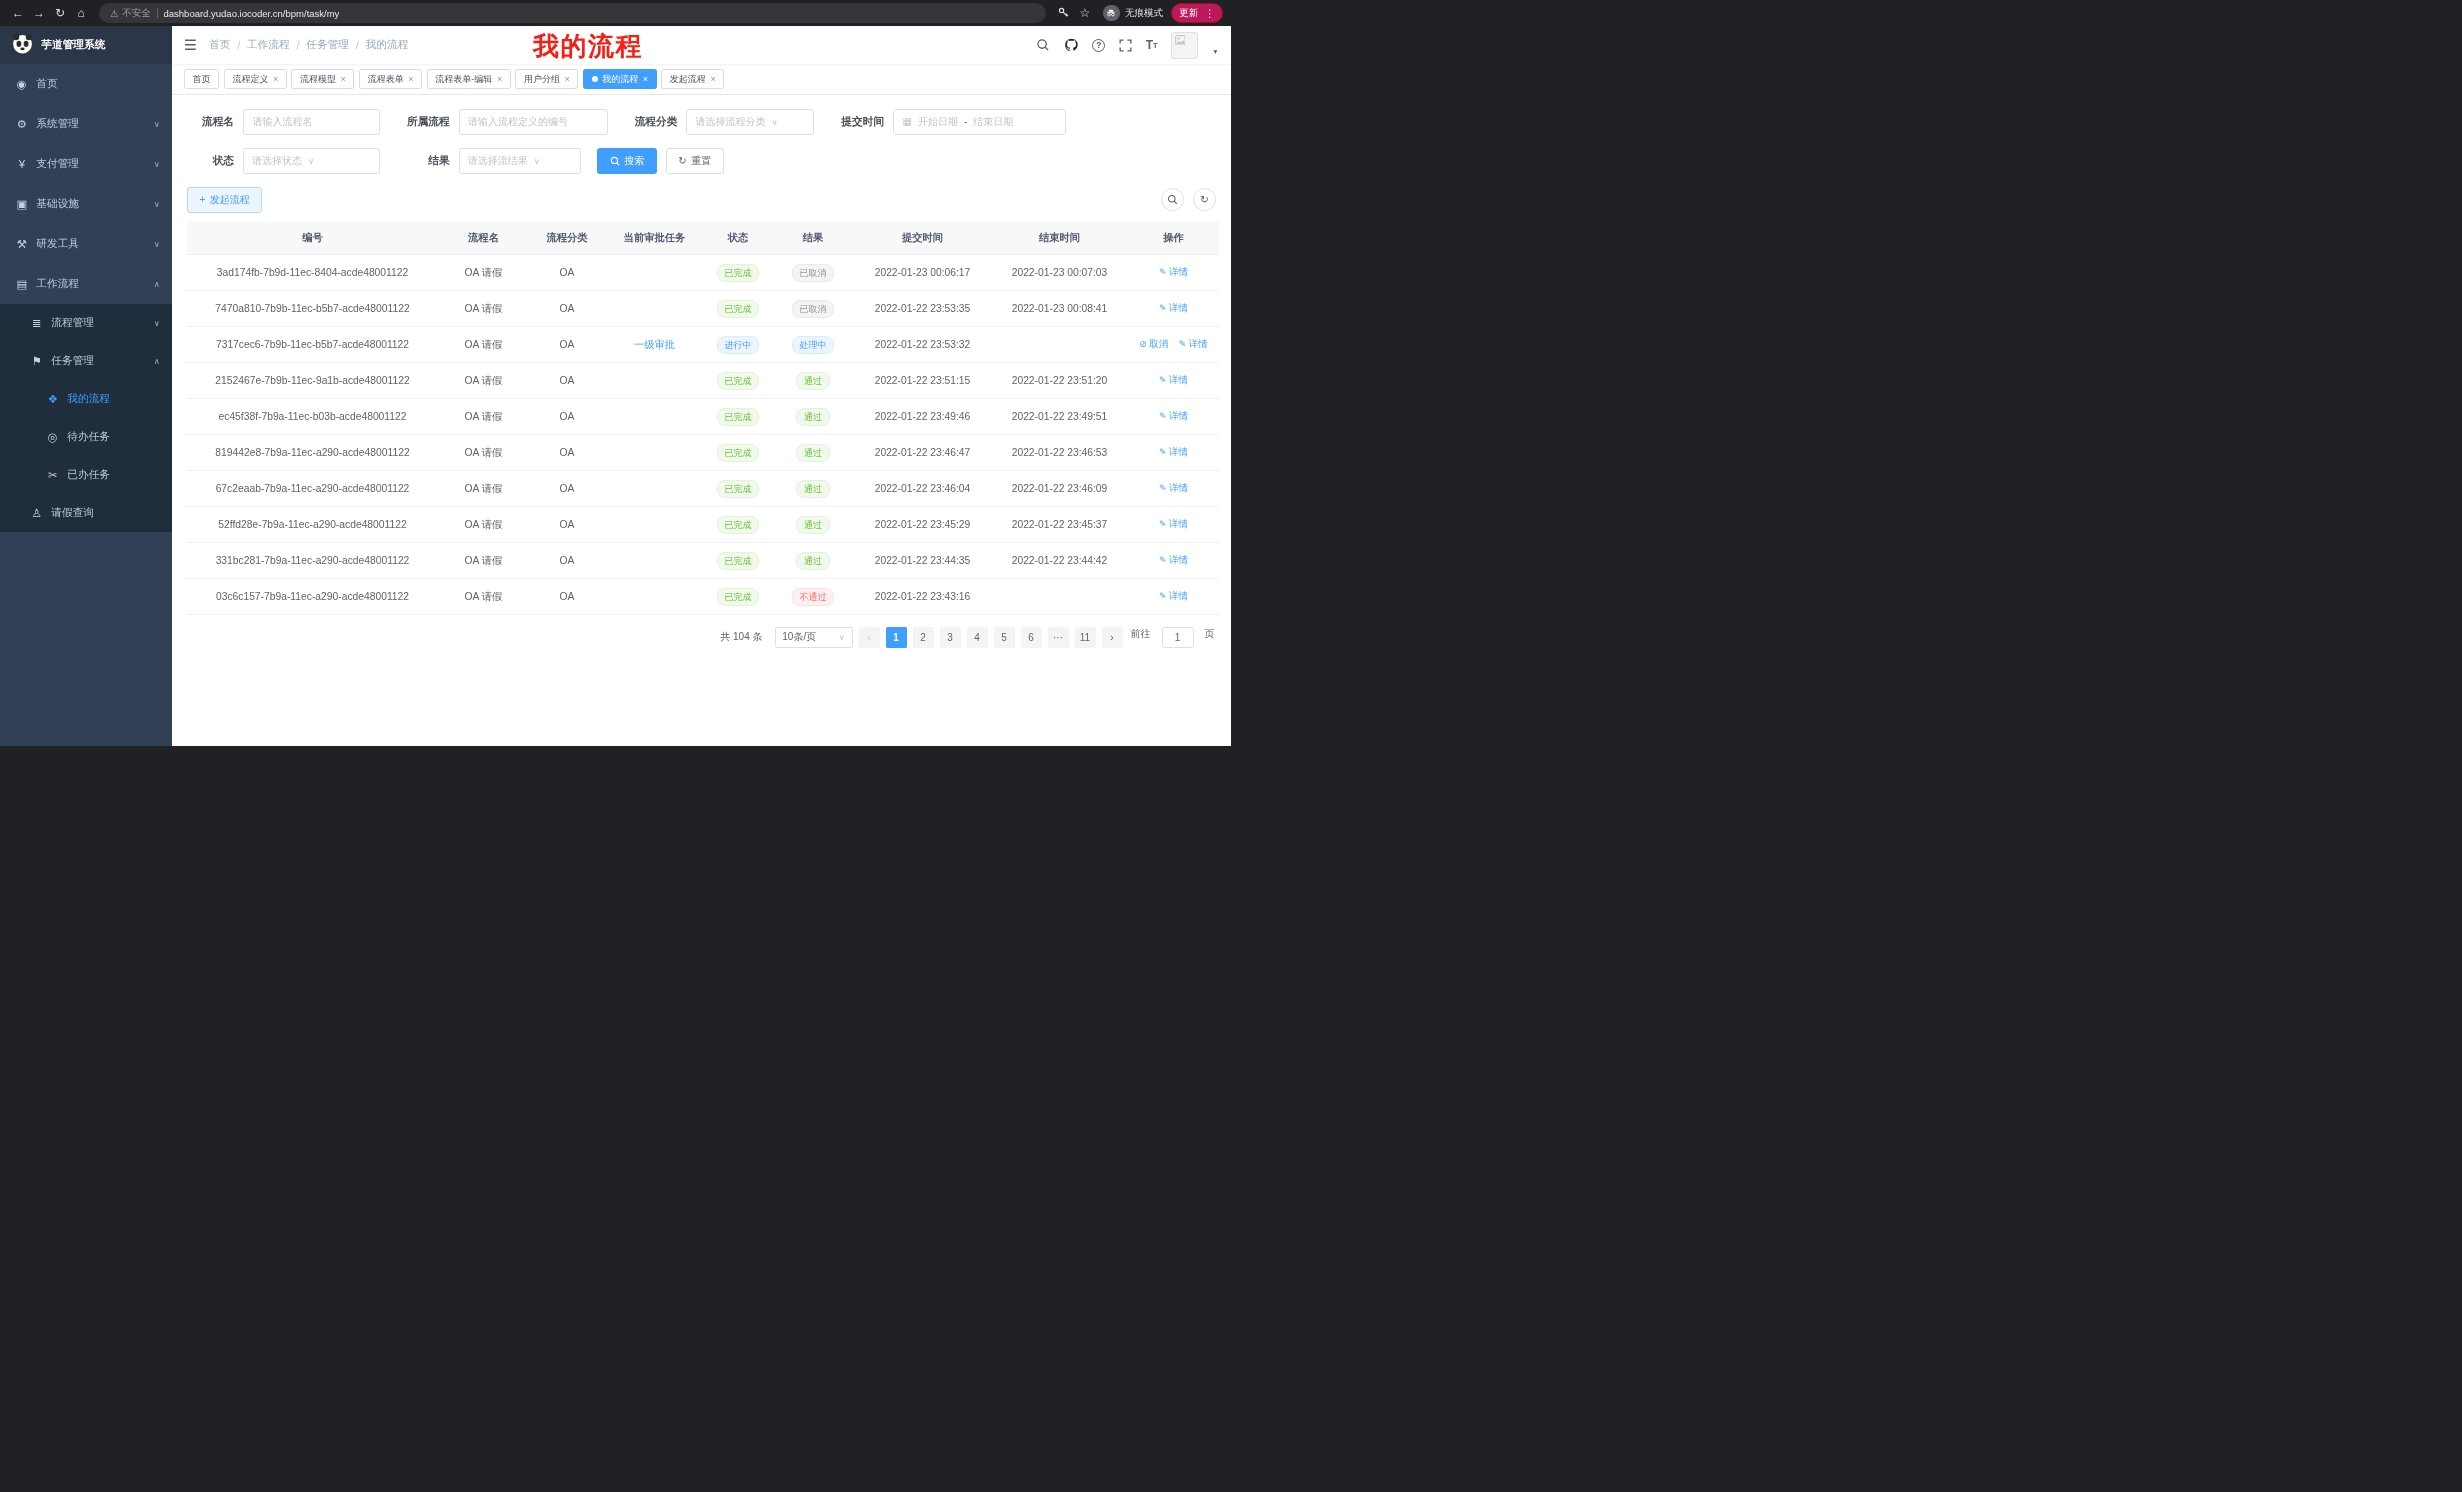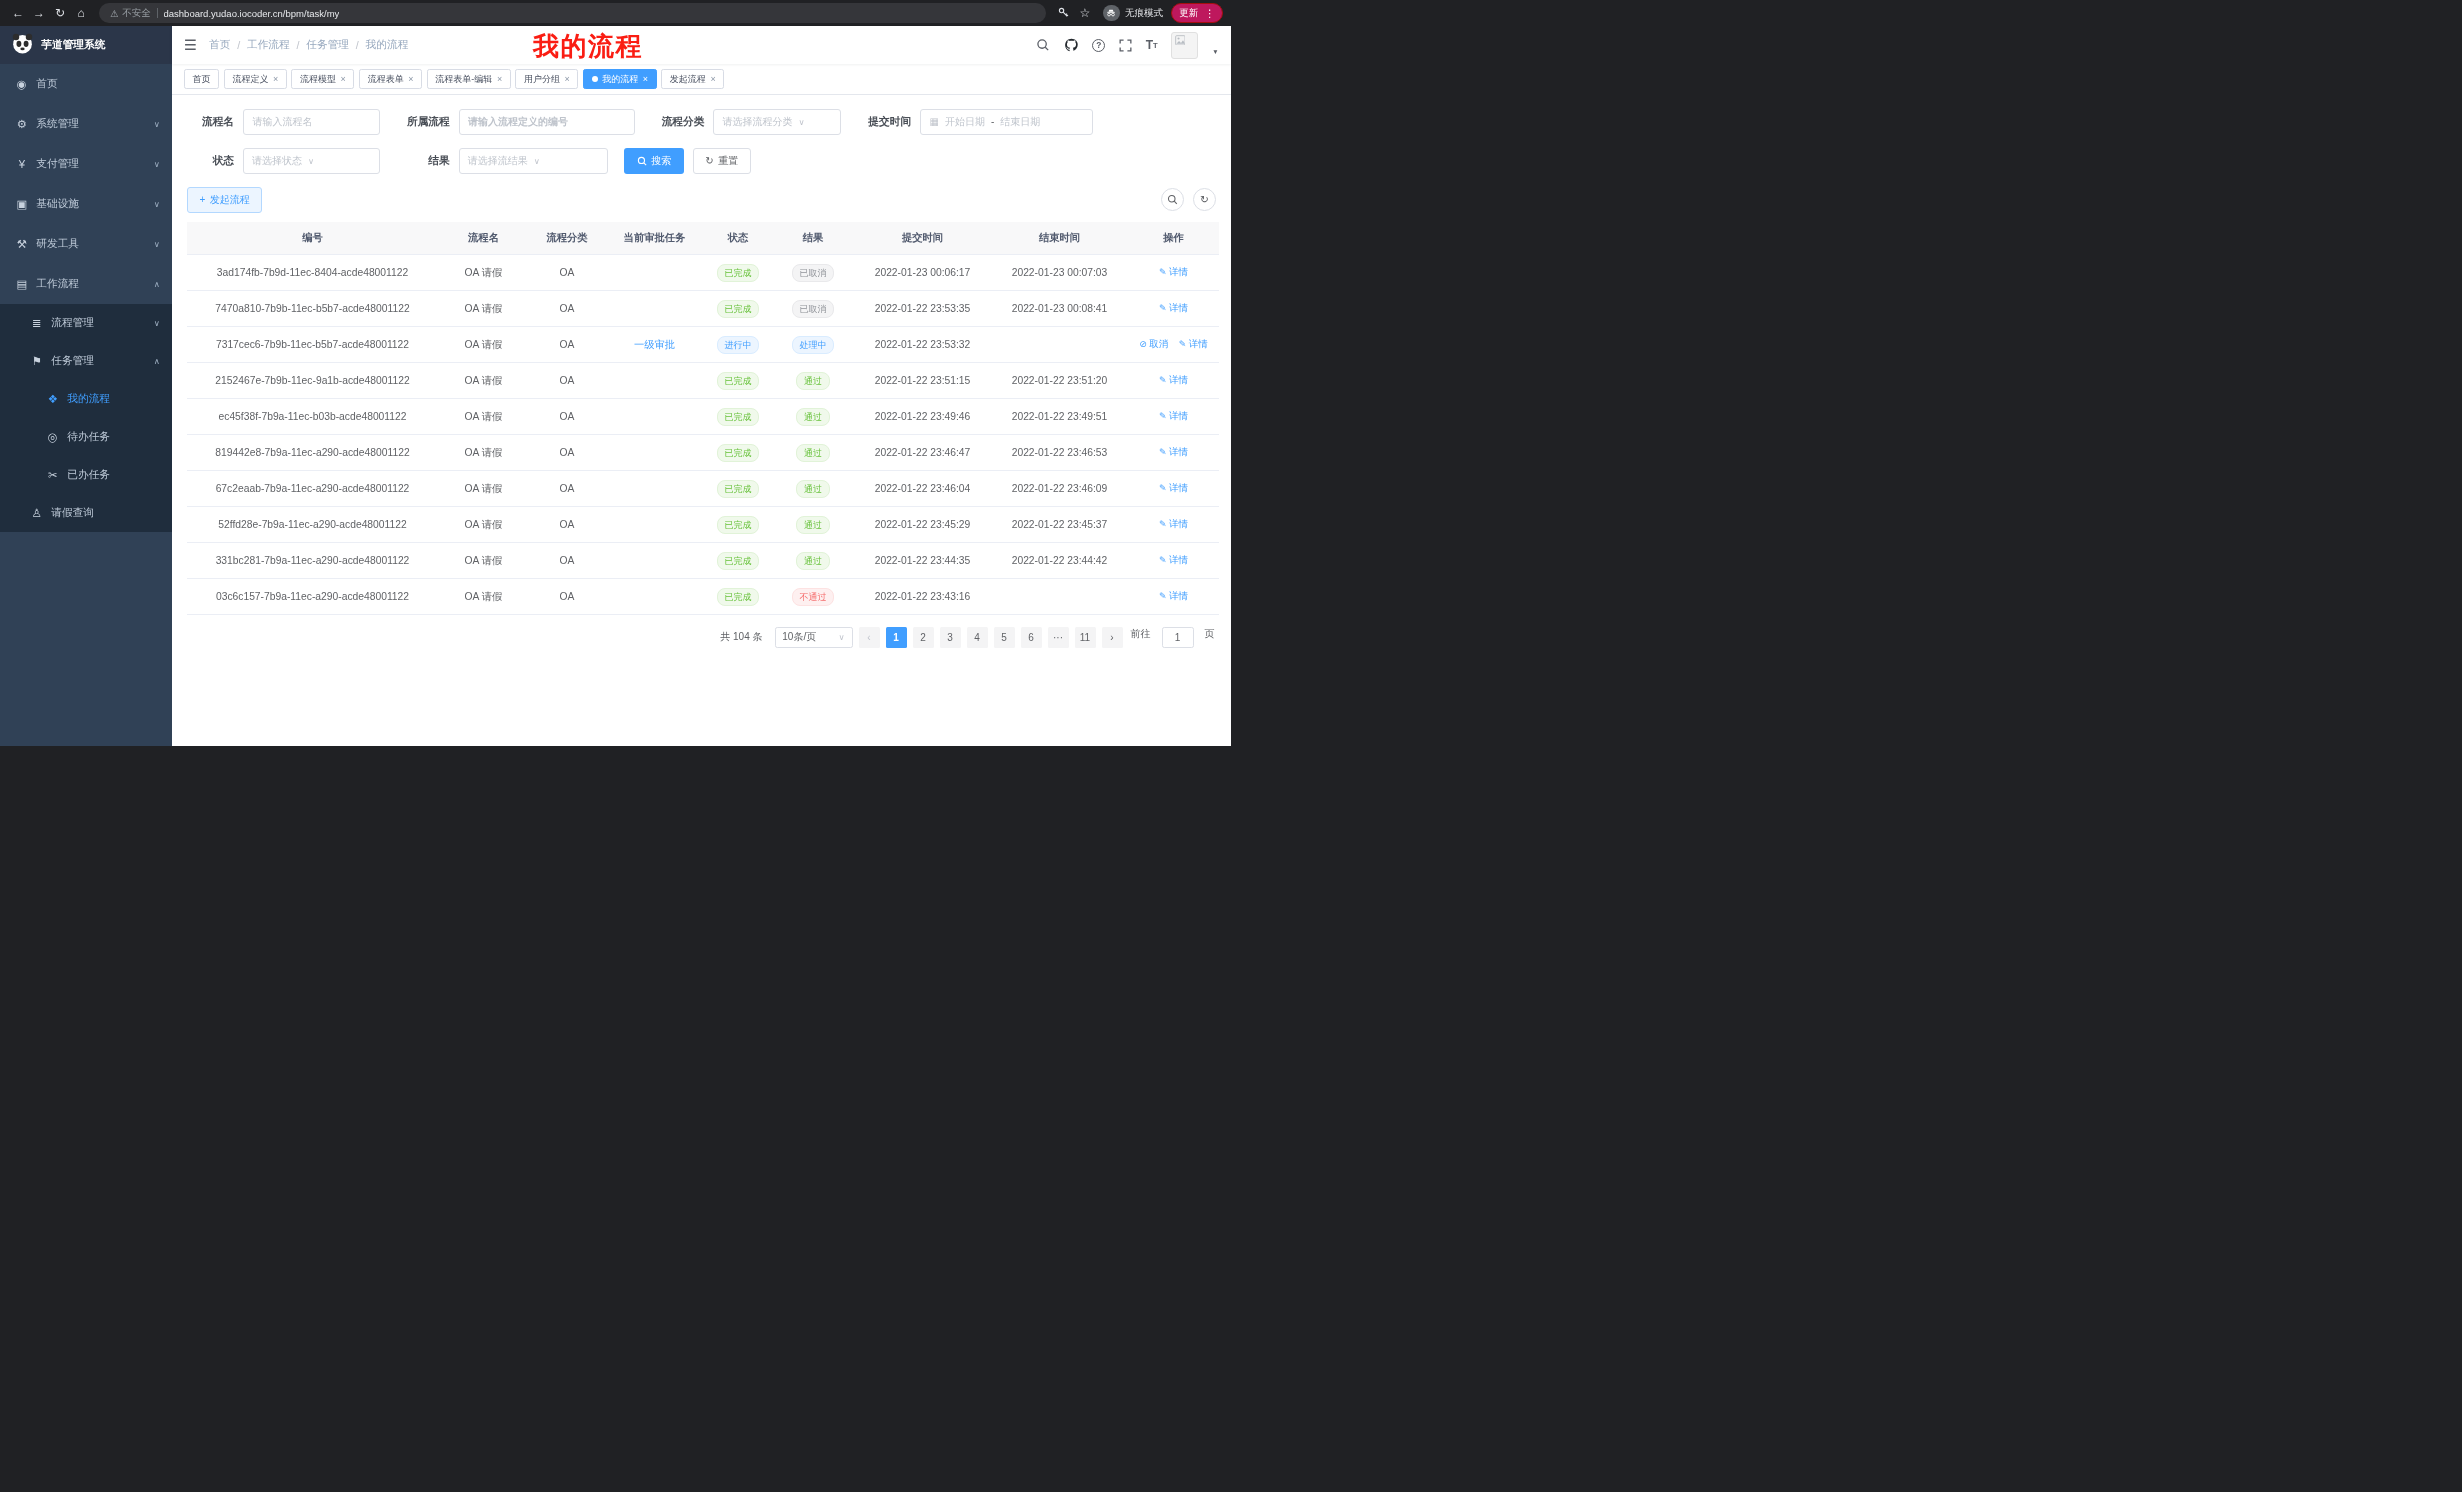--- a/index.html
+++ b/index.html
@@ -314,21 +314,21 @@
 
       <div class="content">
 
         <div class="frow">
           <div class="fitem">
             <span class="flabel w62">流程名</span>
             <input class="ctrl" style="width: 137px;" placeholder="请输入流程名">
           </div>
           <div class="fitem">
             <span class="flabel w70">所属流程</span>
-            <input class="ctrl" style="width: 176px; font-weight: bold;" placeholder="请输入流程定义的编号">
+            <input class="ctrl" style="width: 149px;" placeholder="请输入流程定义的编号">
           </div>
           <div class="fitem">
             <span class="flabel w70">流程分类</span>
             <div class="ctrl fselect" style="width:128px">
               <span class="placeholder">请选择流程分类</span>
               <span class="sel-caret">∨</span>
             </div>
           </div>
           <div class="fitem">
             <span class="flabel w70">提交时间</span>
@@ -344,21 +344,21 @@
         <div class="frow">
           <div class="fitem">
             <span class="flabel w62">状态</span>
             <div class="ctrl fselect" style="width:137px">
               <span class="placeholder">请选择状态</span>
               <span class="sel-caret">∨</span>
             </div>
           </div>
           <div class="fitem">
             <span class="flabel w70">结果</span>
-            <div class="ctrl fselect" style="width:149px">
+            <div class="ctrl fselect" style="width:122px">
               <span class="placeholder">请选择流结果</span>
               <span class="sel-caret">∨</span>
             </div>
           </div>
           <button class="btn btn-primary">
             <svg width="10" height="10" viewBox="0 0 18 18">
                 <circle cx="8" cy="8" r="5.5" fill="none" stroke="#fff" stroke-width="2"></circle>
                 <path d="M12.2 12.2 L16.5 16.5" stroke="#fff" stroke-width="2"></path>
               </svg>
             <span>搜索</span>

